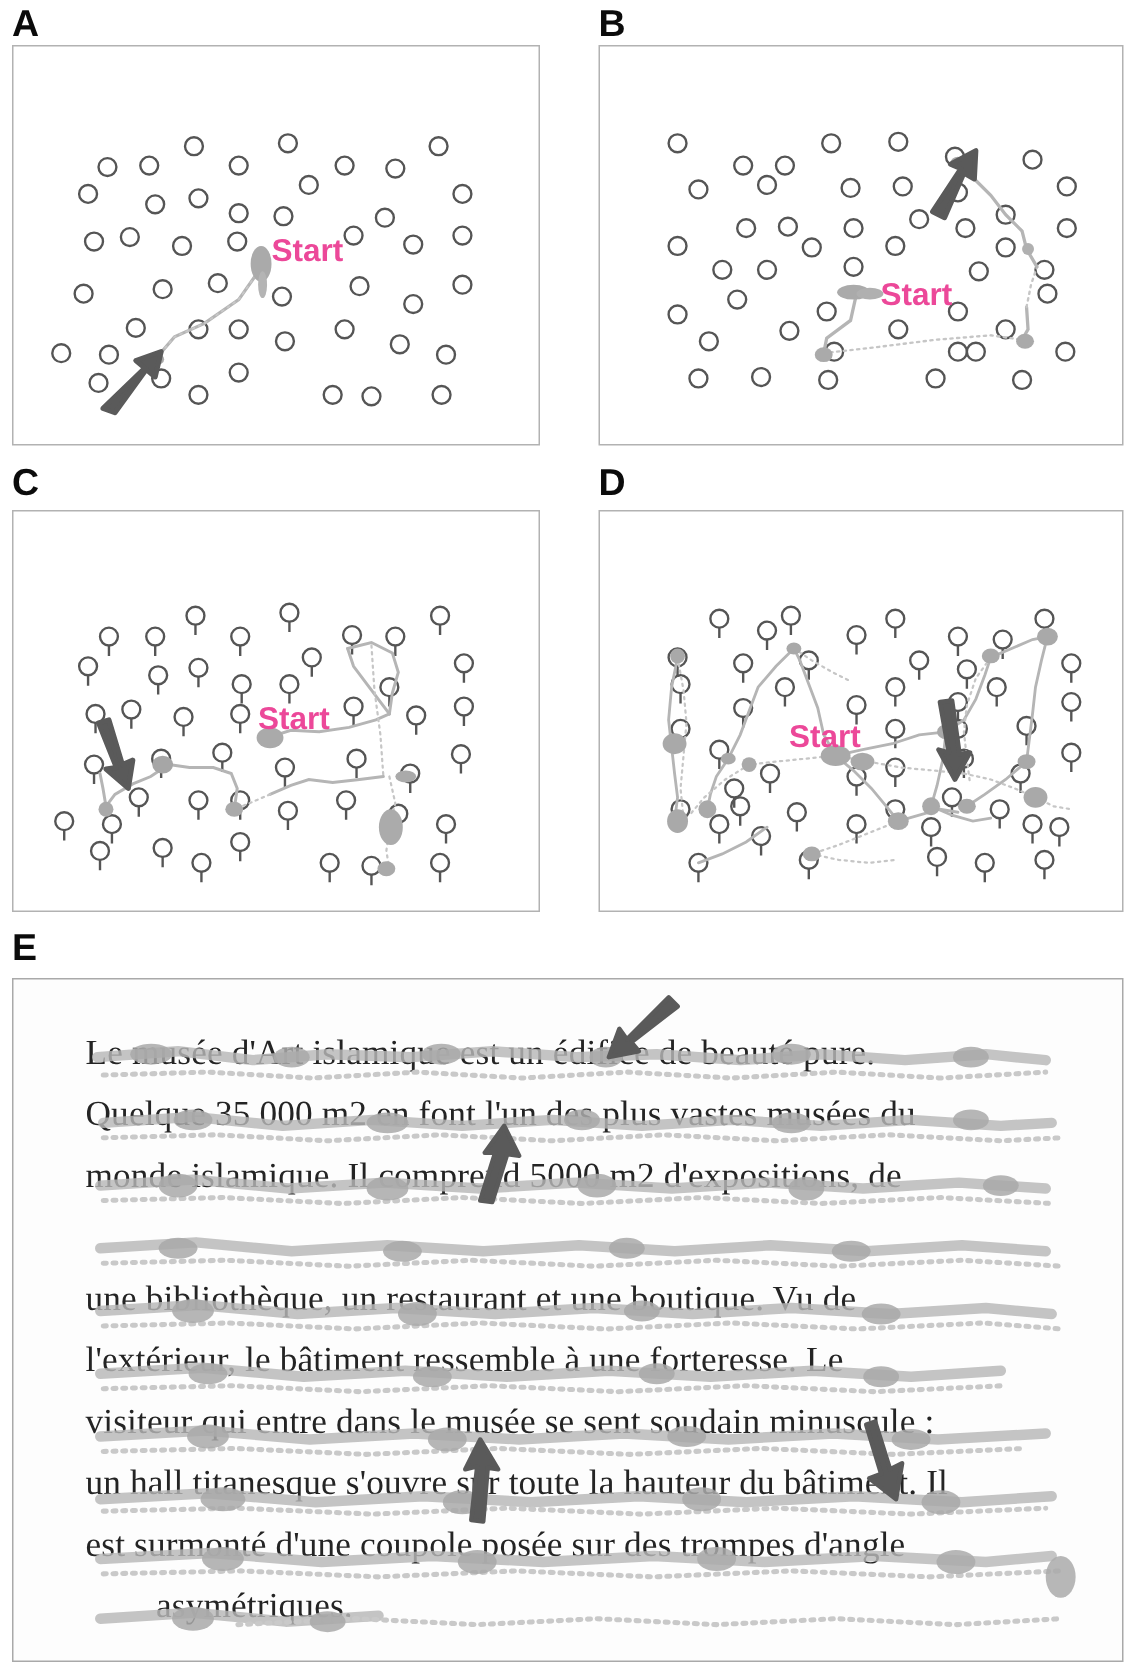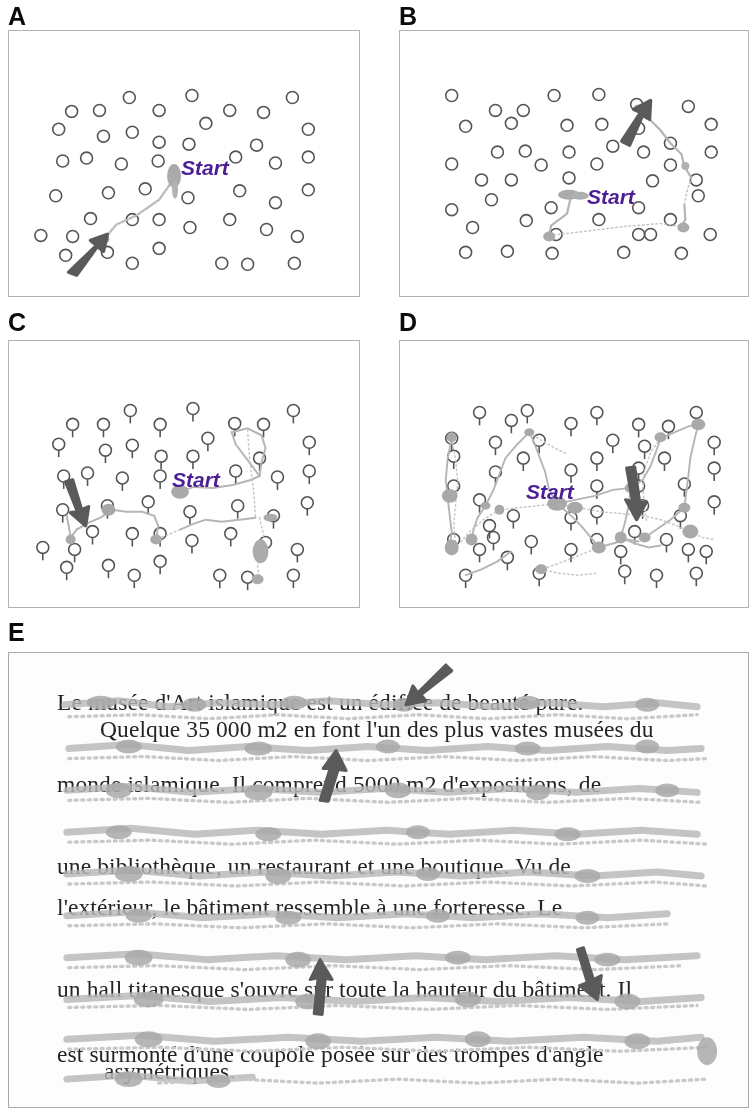--- a/index.html
+++ b/index.html
@@ -16,22 +16,22 @@
     position:absolute;background:#ffffff;
     border:1px solid #b2b2b2;
     box-sizing:border-box;
   }
   .panel-box.shadowed{border-color:#a9a9a9;}
   .stage{position:absolute;inset:0;overflow:hidden;}
   .stage svg{position:absolute;left:0;top:0;width:100%;height:100%;display:block;}
 
   .start-label{
     position:absolute;font-family:"Liberation Sans",sans-serif;
-    font-weight:bold;font-size:21px;color:#4c1d95;
-    white-space:nowrap;line-height:1;font-style:italic;
+    font-weight:bold;font-size:21px;color:#ec4899;
+    white-space:nowrap;line-height:1;
   }
 
   
   #panel-e-box{background:#fdfdfd;}
   .text-layer{
     position:absolute;left:0;top:0;width:100%;height:100%;
     font-family:"Liberation Serif",serif;
     color:#1a1a1a;
   }
   .text-line{
@@ -400,26 +400,27 @@
       <div class="start-label" style="left:126px;top:140px;">Start</div>
     </div>
   </div>
 
   <div class="panel">
     <div class="panel-letter" style="left:8px;top:620px;">E</div>
     <div class="panel-box shadowed" id="panel-e-box" style="left:8px;top:652px;width:741px;height:456px;">
 
       <div class="text-layer">
         <div class="text-line" style="left:48px;top:36px;">Le  musée  d'Art  islamique  est  un  édifice  de  beauté  pure.</div>
-        <div class="text-line" style="left:48px;top:63px;margin-left:43px;">Quelque 35 000 m2 en font l'un des plus vastes musées du</div>
+        <div class="text-line" style="left:48px;top:77px;">Quelque 35 000 m2 en font l'un des plus vastes musées du</div>
         <div class="text-line" style="left:48px;top:118px;">monde  islamique.  Il  comprend  5000  m2  d'expositions,  de</div>
         <div class="text-line" style="left:48px;top:200px;">une  bibliothèque,  un  restaurant  et  une  boutique.  Vu  de</div>
         <div class="text-line" style="left:48px;top:241px;">l'extérieur,  le  bâtiment  ressemble  à  une  forteresse.  Le</div>
+        <div class="text-line" style="left:48px;top:282px;">visiteur qui entre dans le musée se sent soudain minuscule :</div>
         <div class="text-line" style="left:48px;top:323px;">un  hall  titanesque  s'ouvre  sur  toute  la  hauteur  du  bâtiment.  Il</div>
-        <div class="text-line" style="left:48px;top:364px;margin-top:24px;">est  surmonté  d'une  coupole  posée  sur  des  trompes  d'angle</div>
+        <div class="text-line" style="left:48px;top:364px;">est  surmonté  d'une  coupole  posée  sur  des  trompes  d'angle</div>
         <div class="text-line" style="left:48px;top:405px;margin-left:47px;">asymétriques.</div>
       </div>
 
       <div class="scan-layer">
         <svg viewBox="0 0 741 456" preserveAspectRatio="none">
           <g fill="none" stroke="#b8b8b8" stroke-width="7" stroke-linecap="round" stroke-linejoin="round" opacity="0.82">
             <path d="M56,52 L110,48 L160,54 L210,50 L266,52 L320,48 L376,52 L430,50 L486,54 L540,50 L596,54 L650,50 L690,54"></path>
             <path d="M60,96 L120,92 L180,98 L240,94 L300,98 L360,94 L420,98 L480,94 L540,98 L600,94 L660,98 L694,96"></path>
             <path d="M58,138 L120,134 L184,140 L248,136 L312,140 L376,136 L440,140 L504,136 L568,140 L632,136 L690,140"></path>
             <path d="M58,180 L122,176 L186,182 L250,178 L314,182 L378,178 L442,182 L506,178 L570,182 L634,178 L690,182"></path>

